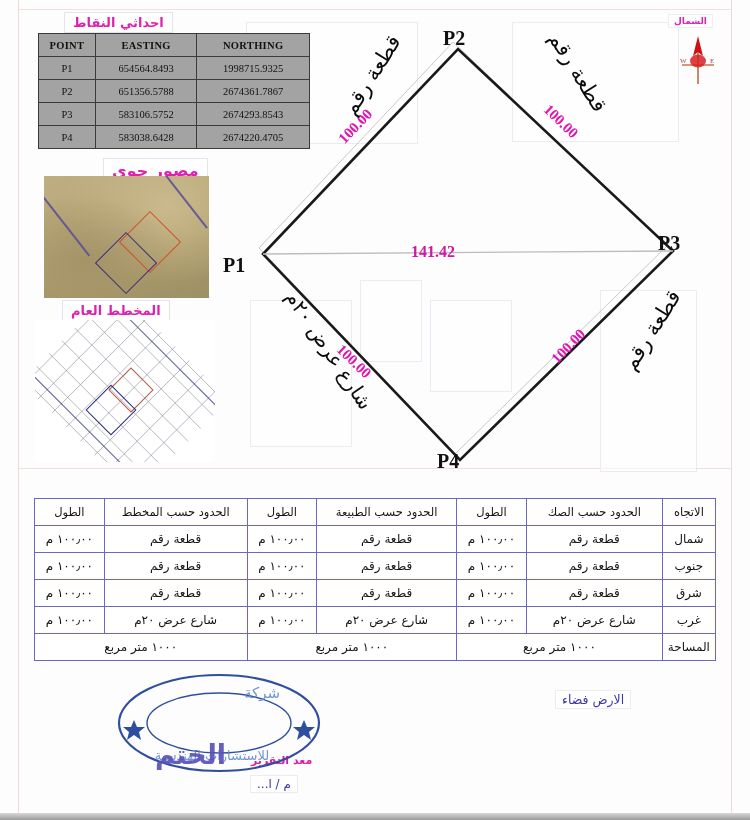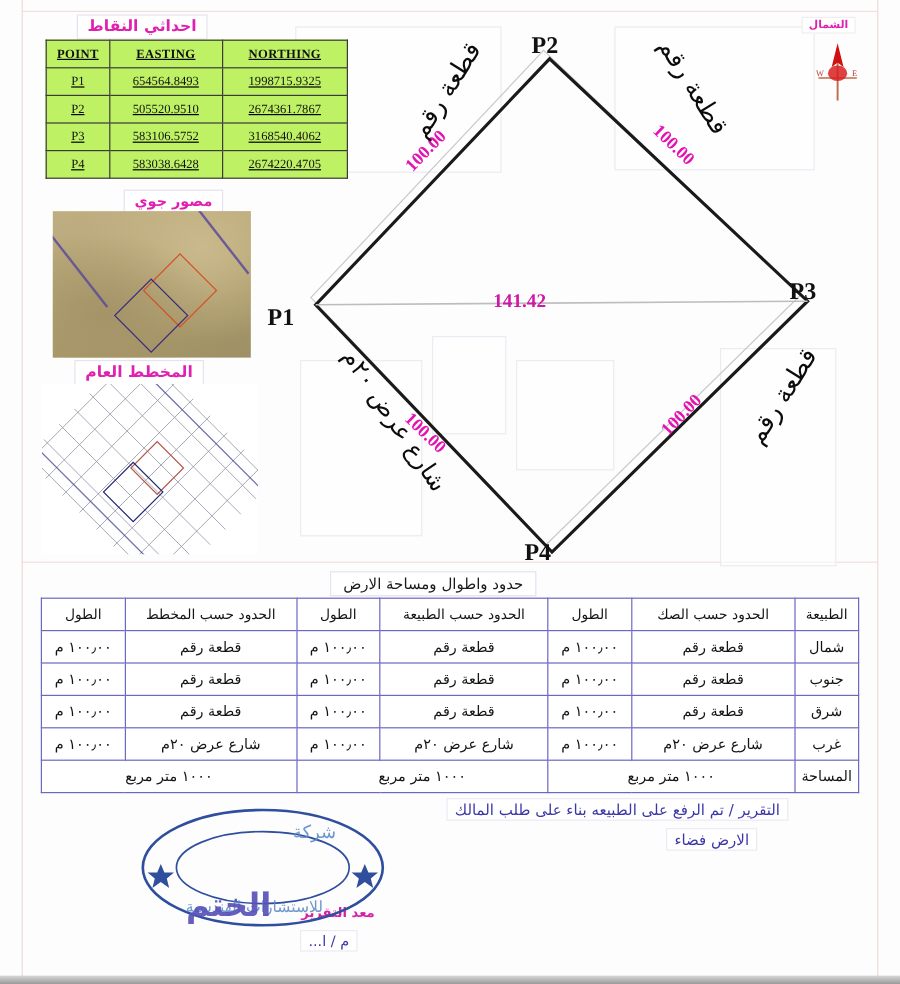--- a/index.html
+++ b/index.html
@@ -13,24 +13,23 @@
     position:absolute;inset:0;
     background:#fdfdfd;
   }
   
   .scanline{position:absolute;background:#f3dede;}
   .vline{position:absolute;background:#f0d9d9;width:1px;}
   .ghostbox{position:absolute;border:1px solid #eceaf2;background:rgba(255,255,255,.55);}
 
   
   #coord-table{
-    position:absolute;left:38px;top:33px;width:252px;
-    border-collapse:collapse;background:#bef264;
+    position:absolute;left:38px;top:33px;width:272px;
+    border-collapse:collapse;background:#a3a3a3;
     font-family:"Liberation Serif", serif;
-    text-decoration:underline;
   }
   #coord-table td,#coord-table th{
     border:1px solid #3a3a3a;
     font-size:10.5px;color:#111;
     text-align:center;padding:3px 2px;height:16px;
     white-space:nowrap;
   }
   #coord-table th{font-weight:700;font-size:10.5px;letter-spacing:.3px;}
   .cw-pt{width:46px;}
   .cw-e{width:86px;}
@@ -39,21 +38,21 @@
   
   .cap{
     position:absolute;background:#fff;
     border:1px solid #e7e2ee;
     color:#e020b0;font-size:13px;font-weight:700;
     text-align:center;padding:2px 8px;
     font-family:"DejaVu Sans", sans-serif;
     direction:rtl;white-space:nowrap;
   }
   #cap-coords{left:64px;top:12px;}
-  #cap-aerial{left:103px;top:158px;font-size:12px;}
+  #cap-aerial{left:103px;top:158px;font-size:16px;}
   #cap-location{left:62px;top:300px;font-size:13px;}
   #cap-north{left:668px;top:14px;font-size:9px;padding:1px 5px;border-color:#eee;}
   #cap-preparer{left:243px;top:752px;color:#d41fa8;font-size:11px;border:none;background:transparent;}
 
   
   #aerial-photo{
     position:absolute;left:44px;top:176px;width:165px;height:122px;
     background:
       radial-gradient(ellipse at 25% 70%, #a59468 0%, rgba(165,148,104,0) 55%),
       radial-gradient(ellipse at 75% 25%, #c9b98c 0%, rgba(201,185,140,0) 60%),
@@ -177,27 +176,27 @@
       </tr>
     </thead>
     <tbody>
       <tr>
         <td>P1</td>
         <td>654564.8493</td>
         <td>1998715.9325</td>
       </tr>
       <tr>
         <td>P2</td>
-        <td>505520.9510</td>
+        <td>651356.5788</td>
         <td>2674361.7867</td>
       </tr>
       <tr>
         <td>P3</td>
         <td>583106.5752</td>
-        <td>3168540.4062</td>
+        <td>2674293.8543</td>
       </tr>
       <tr>
         <td>P4</td>
         <td>583038.6428</td>
         <td>2674220.4705</td>
       </tr>
     </tbody>
   </table>
 
   <div class="cap" id="cap-aerial">مصور جوي</div>
@@ -272,25 +271,24 @@
     <span class="dim" style="left:333px;top:330px;transform:rotate(-46deg);">100.00</span>
     <span class="dim" style="left:118px;top:345px;transform:rotate(44deg);">100.00</span>
     <span class="dim" id="dim-d">141.42</span>
 
     <span class="sidelabel" style="left:112px;top:55px;transform:rotate(-58deg);">قطعة رقم</span>
     <span class="sidelabel" style="left:318px;top:52px;transform:rotate(58deg);">قطعة رقم</span>
     <span class="sidelabel" style="left:392px;top:310px;transform:rotate(-58deg);">قطعة رقم</span>
     <span class="sidelabel" style="left:45px;top:330px;transform:rotate(56deg);font-size:20px;">شارع عرض ٢٠م</span>
   </div>
 
-  <div id="table-title">حدود واطوال ومساحة الارض</div>
   <table id="bounds-table">
     <thead>
       <tr>
-        <th class="c-dir">الطبيعة</th>
+        <th class="c-dir">الاتجاه</th>
         <th class="c-bound">الحدود حسب الصك</th>
         <th class="c-len">الطول</th>
         <th class="c-bound">الحدود حسب الطبيعة</th>
         <th class="c-len">الطول</th>
         <th class="c-bound">الحدود حسب المخطط</th>
         <th class="c-len">الطول</th>
       </tr>
     </thead>
     <tbody>
       <tr>
@@ -331,21 +329,20 @@
       </tr>
       <tr>
         <td class="area-label">المساحة</td>
         <td colspan="2">١٠٠٠ متر مربع</td>
         <td colspan="2">١٠٠٠ متر مربع</td>
         <td colspan="2">١٠٠٠ متر مربع</td>
       </tr>
     </tbody>
   </table>
 
-  <div class="note" id="note-1">التقرير / تم الرفع على الطبيعه بناء على طلب المالك</div>
   <div class="note" id="note-2">الارض فضاء</div>
   <div class="cap" id="cap-preparer">معد التقرير</div>
   <div class="note" id="note-eng">م / ا...</div>
 
   <svg id="stamp" viewBox="0 0 215 115">
     <ellipse cx="107" cy="55" rx="100" ry="48" fill="none" stroke="#2f4f9e" stroke-width="2.2"></ellipse>
     <ellipse cx="107" cy="55" rx="72" ry="30" fill="none" stroke="#2f4f9e" stroke-width="1.4"></ellipse>
     <polygon points="22,52 25,59 33,59 27,64 29,72 22,67 15,72 17,64 11,59 19,59" fill="#2f4f9e"></polygon>
     <polygon points="192,52 195,59 203,59 197,64 199,72 192,67 185,72 187,64 181,59 189,59" fill="#2f4f9e"></polygon>
     <text x="150" y="30" font-size="15" fill="#5f8ccb" font-family="DejaVu Sans, sans-serif" direction="rtl" text-anchor="middle" opacity=".9">شركة</text>

